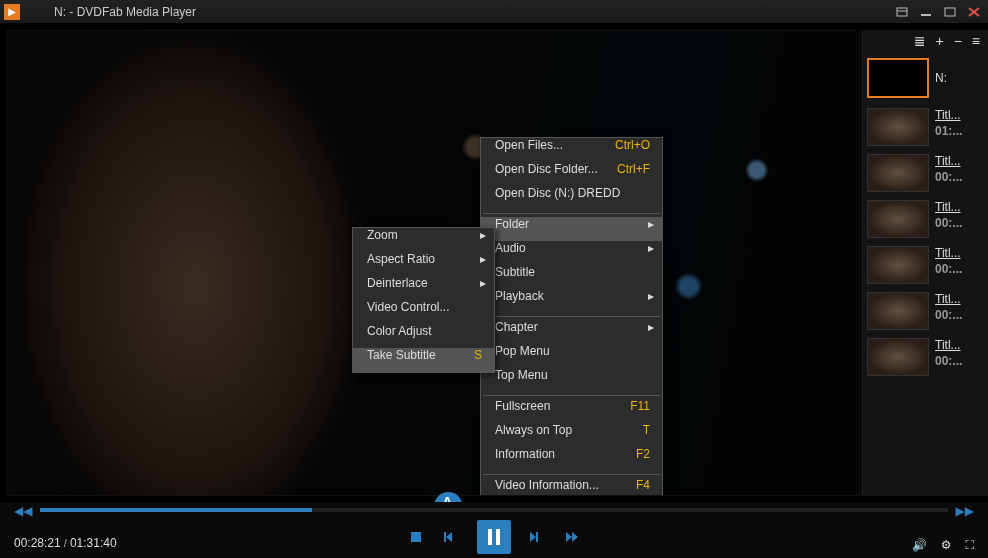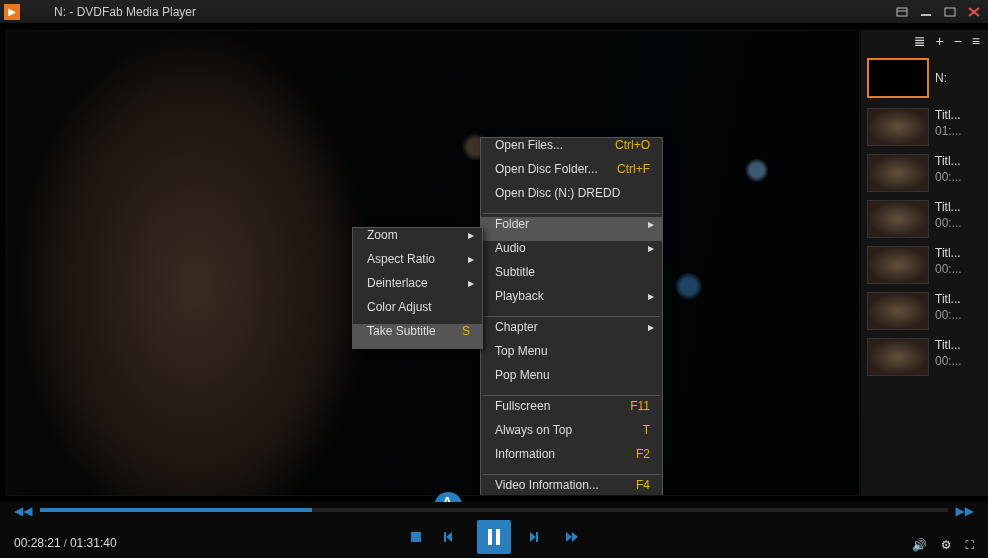--- a/index.html
+++ b/index.html
@@ -29,35 +29,35 @@
 
 .ctx { position:absolute; background:#2c2c2c; border:1px solid #555; box-shadow:2px 2px 6px rgba(0,0,0,.6); z-index:10; }
 .ctx .row { height:24px; display:flex; align-items:flex-start; padding:0 26px 0 14px; position:relative; cursor:default; white-space:nowrap; }
 .ctx .row.hover { background:#555; }
 .ctx .row.disabled { color:#777; }
 .ctx .row .sc { position:absolute; right:12px; color:#eab308; }
 .ctx .row .arr { position:absolute; right:8px; }
 .ctx .sep { height:1px; background:#555; margin:3px 2px; }
 
 #menu1 { top:106px; left:473px; width:183px; }
-#menu2 { top:196px; left:345px; width:131px; }
+#menu2 { top:196px; left:345px; width:143px; }
 
 
 .side { width:128px; background:#141414; border-left:1px solid #000; display:flex; flex-direction:column; margin-top:6px; }
 .side .tools { height:22px; display:flex; justify-content:flex-end; gap:10px; padding:4px 8px 0 0; color:#aaa; }
 .side .tools span { cursor:pointer; font-size:14px; line-height:14px; }
 .side .current { display:flex; align-items:center; gap:6px; padding:6px; }
 .side .current .th { width:62px; height:40px; background:#000; border:2px solid #e87b22; }
 .side .list { flex:1; overflow:hidden; }
 .side .item { display:flex; gap:6px; padding:4px 6px; align-items:flex-start; }
 .side .item .th { width:62px; height:38px; background:#2a1f18; border:1px solid #333; position:relative; overflow:hidden; }
 .side .item .th::after { content:""; position:absolute; inset:0; background:radial-gradient(ellipse at 50% 50%, rgba(200,170,130,.35), transparent 70%); }
 .side .item .meta { display:flex; flex-direction:column; gap:2px; font-size:11px; }
-.side .item .meta .t { color:#ddd; }
-.side .item .meta .d { color:#999; }
+.side .item .meta .t { color:#ddd;text-decoration:underline; }
+.side .item .meta .d { color:#999;font-weight:bold; }
 
 
 .controls { position:absolute; left:0; right:0; bottom:0; height:56px; background:#0a0a0a; }
 .seek { position:absolute; top:6px; left:40px; right:40px; height:4px; background:#222; }
 .seek .fill { height:100%; width:30%; background:#2b7fbf; }
 .seekbtn { position:absolute; top:2px; color:#2b7fbf; font-size:12px; cursor:pointer; }
 .seekbtn.l { left:14px; } .seekbtn.r { right:14px; }
 .timecode { position:absolute; left:14px; bottom:8px; color:#aaa; font-size:11px; }
 .cbtns { position:absolute; left:50%; transform:translateX(-50%); bottom:4px; display:flex; align-items:center; gap:14px; }
 .cbtn { width:22px; height:22px; display:flex; align-items:center; justify-content:center; color:#2b7fbf; cursor:pointer; }
@@ -131,24 +131,24 @@
         <div class="row">
           <span>Playback</span>
           <span class="arr">▸</span>
         </div>
         <div class="sep"></div>
         <div class="row">
           <span>Chapter</span>
           <span class="arr">▸</span>
         </div>
         <div class="row">
+          <span>Pop Menu</span>
+        </div>
+        <div class="row">
           <span>Top Menu</span>
-        </div>
-        <div class="row">
-          <span>Pop Menu</span>
         </div>
         <div class="sep"></div>
         <div class="row">
           <span>Fullscreen</span>
           <span class="sc">F11</span>
         </div>
         <div class="row">
           <span>Always on Top</span>
           <span class="sc">T</span>
         </div>
@@ -168,20 +168,23 @@
           <span>Zoom</span>
           <span class="arr">▸</span>
         </div>
         <div class="row">
           <span>Aspect Ratio</span>
           <span class="arr">▸</span>
         </div>
         <div class="row">
           <span>Deinterlace</span>
           <span class="arr">▸</span>
+        </div>
+        <div class="row">
+          <span>Video Control...</span>
         </div>
         <div class="row">
           <span>Color Adjust</span>
         </div>
         <div class="row hover">
           <span>Take Subtitle</span>
           <span class="sc">S</span>
         </div>
       </div>
   </div>

